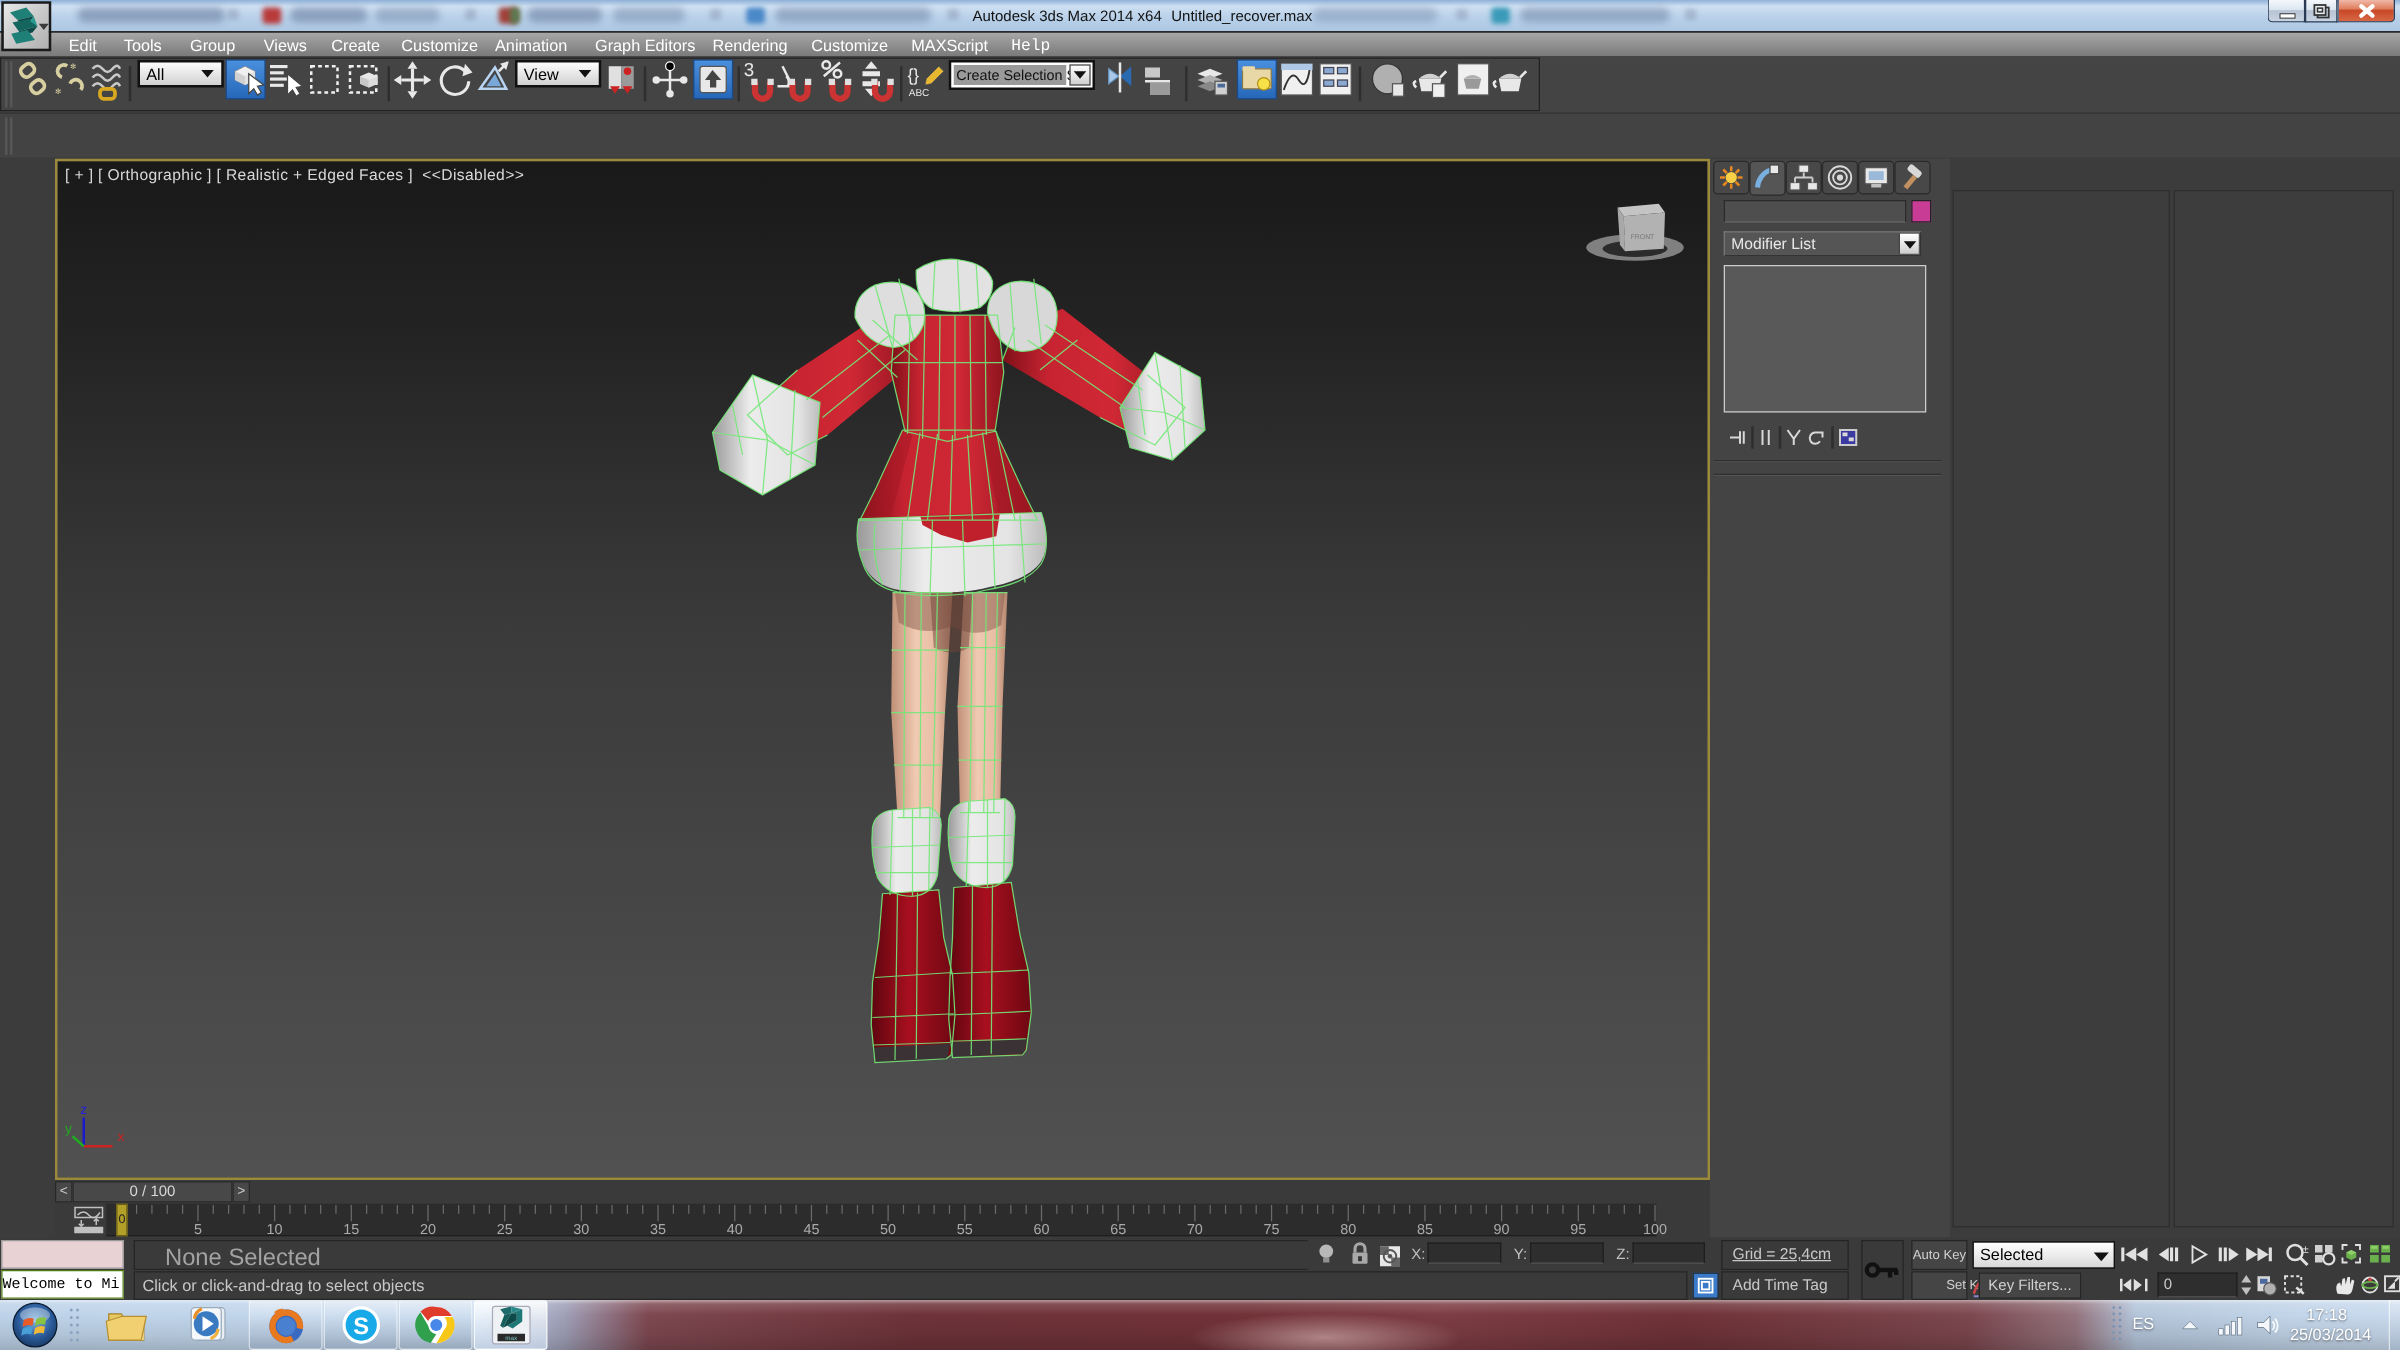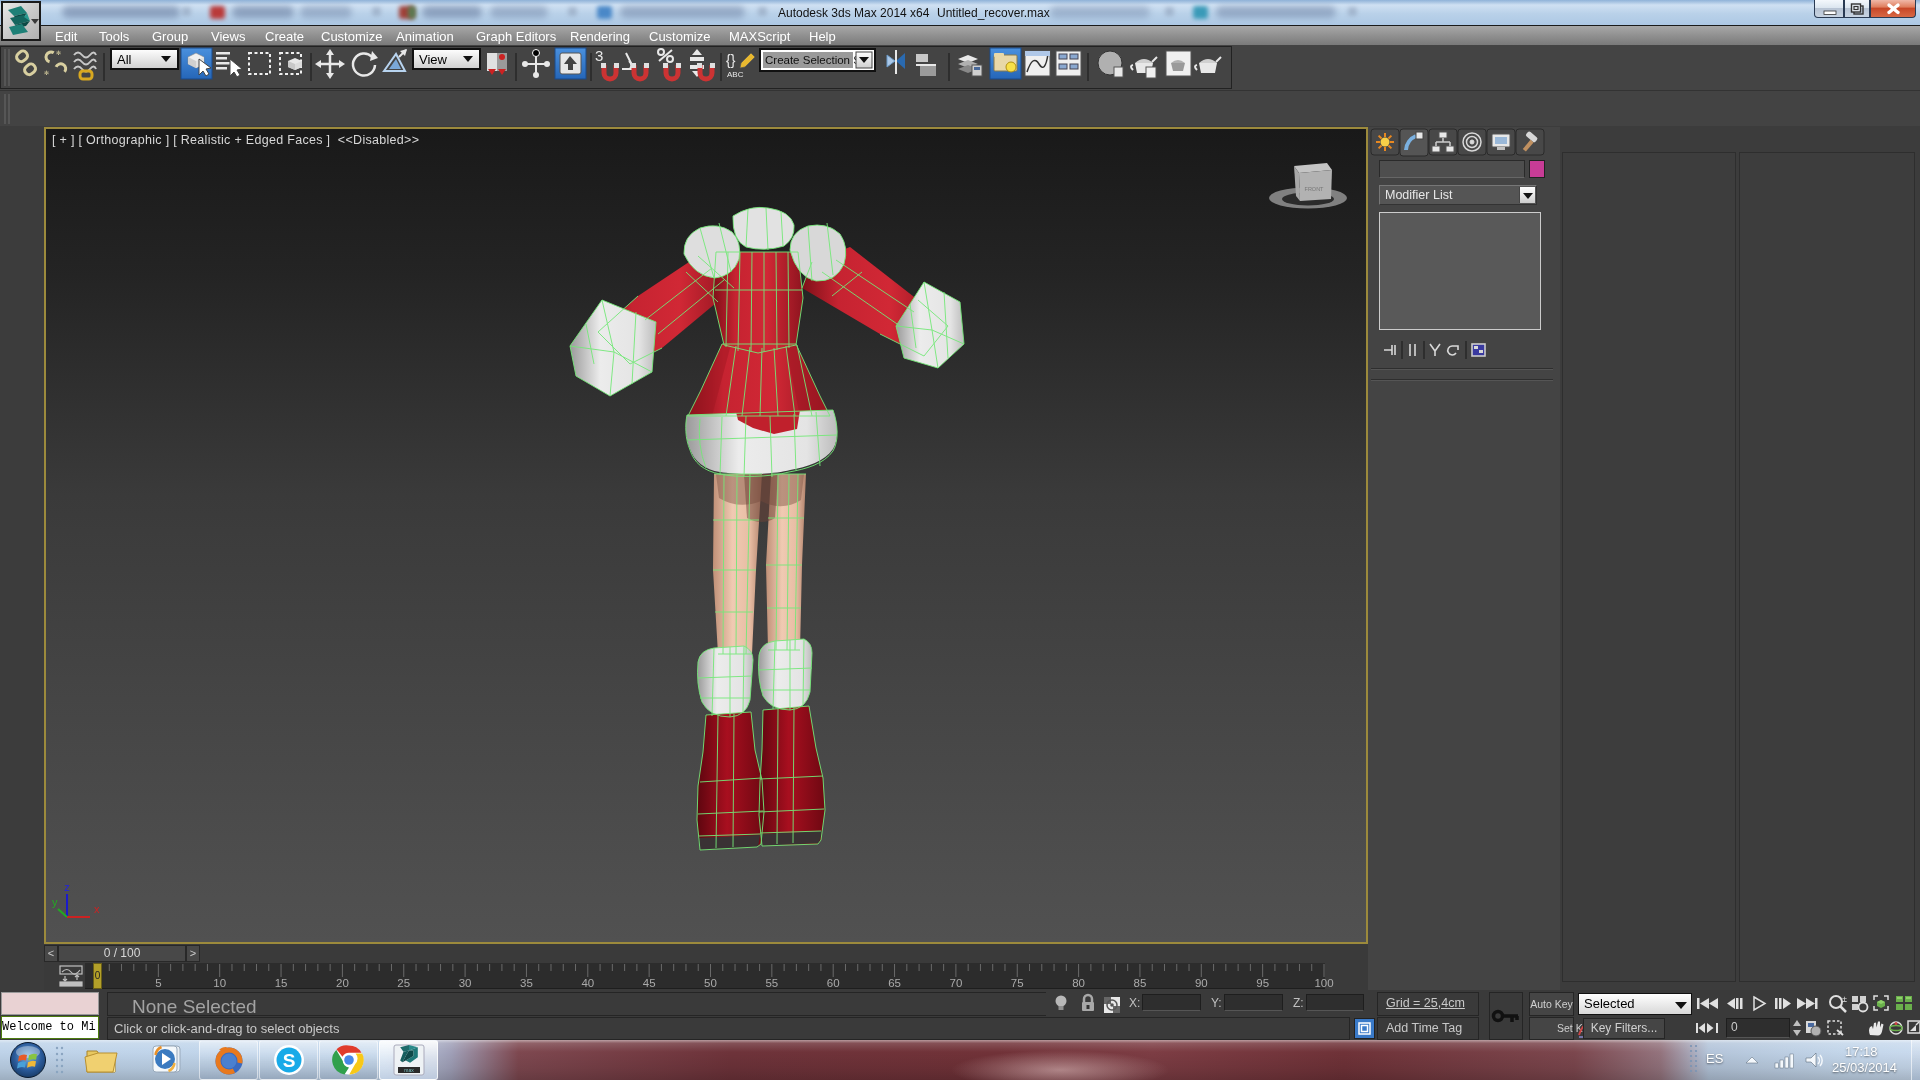--- a/index.html
+++ b/index.html
@@ -96,21 +96,21 @@
     <span style="left:99px;">Tools</span>
     <span style="left:152px;">Group</span>
   <span style="left:211px;">Views</span>
     <span style="left:265px;">Create</span>
     <span style="left:321px;">Customize</span>
   <span style="left:396px;">Animation</span>
     <span style="left:476px;">Graph Editors</span>
     <span style="left:570px;">Rendering</span>
   <span style="left:649px;">Customize</span>
     <span style="left:729px;">MAXScript</span>
-    <span style="left:809px;">Help</span>
+    <span style="left:809px;font-family:Liberation Mono, monospace;">Help</span>
 </div>
 <div class="abs" id="toolbar">
     <div class="frame"></div>
 <svg width="1260" height="45" style="position:absolute;left:0;top:0;">
 <defs>
 <linearGradient id="combo" x1="0" y1="0" x2="0" y2="1">
           <stop offset="0" stop-color="#ffffff"></stop>
           <stop offset="1" stop-color="#cfcfcf"></stop>
         </linearGradient>
 <linearGradient id="bluebtn" x1="0" y1="0" x2="0" y2="1">

